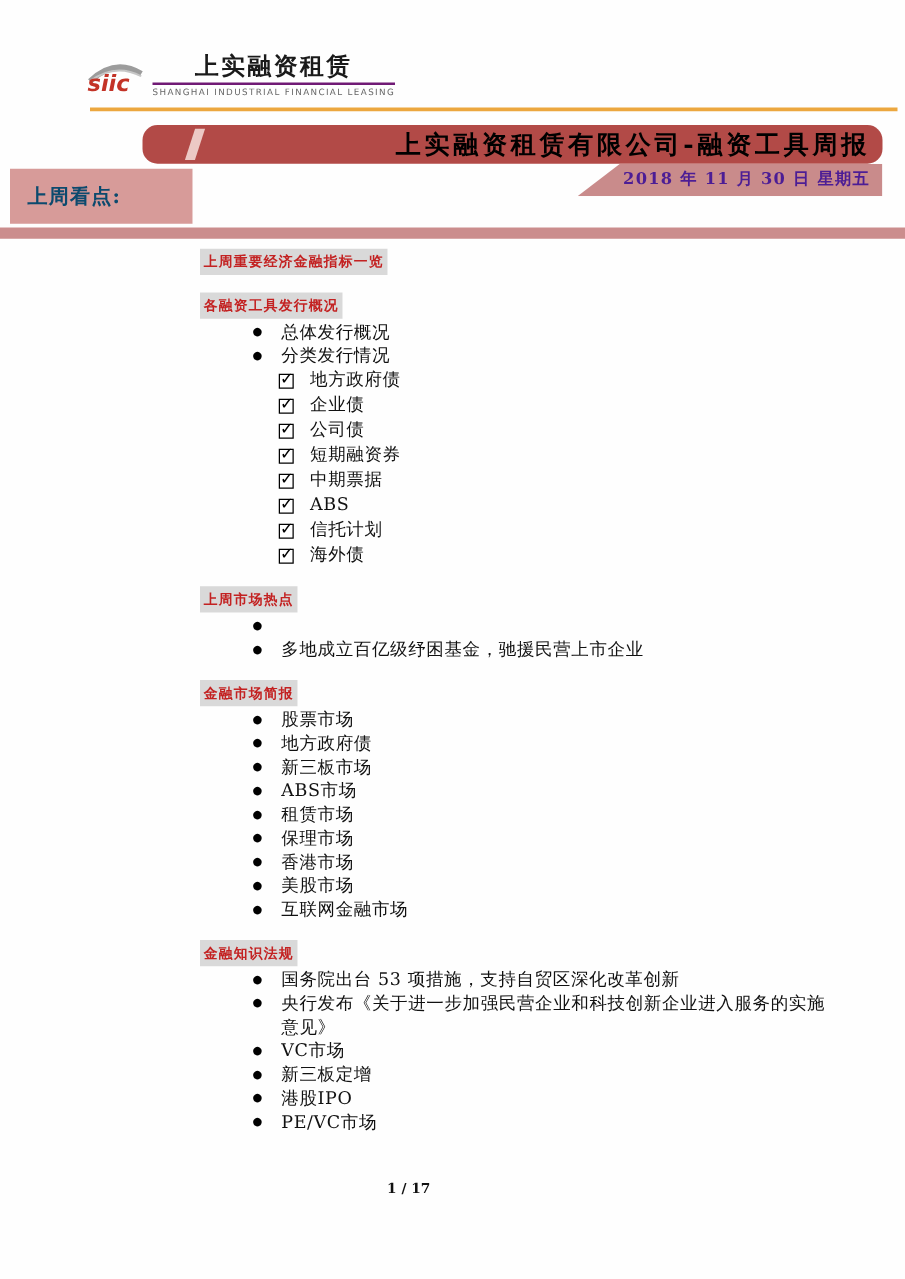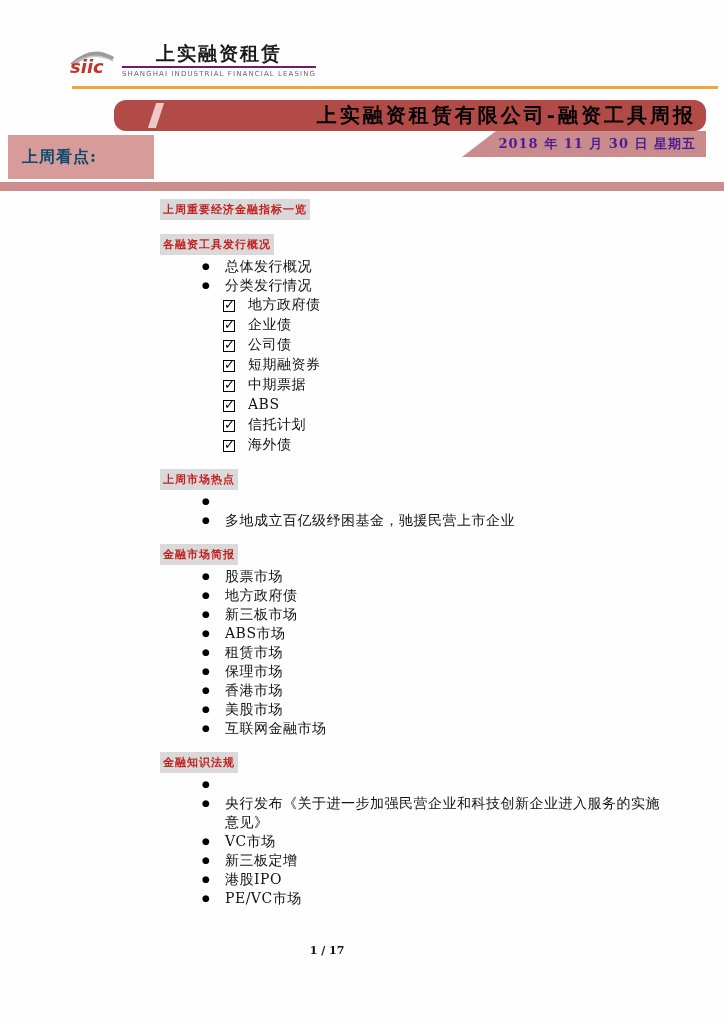--- a/index.html
+++ b/index.html
@@ -185,20 +185,21 @@
         <span class="marker bullet-marker">●</span>
         <span class="toc-text">美股市场</span>
       </div>
       <div class="toc-row">
         <span class="marker bullet-marker">●</span>
         <span class="toc-text">互联网金融市场</span>
       </div>
       <div class="toc-header-line"><span class="toc-header">金融知识法规</span></div>
       <div class="toc-row">
         <span class="marker bullet-marker">●</span>
+        <span class="toc-text">国务院出台 53 项措施，支持自贸区深化改革创新</span>
       </div>
       <div class="toc-row">
         <span class="marker bullet-marker">●</span>
         <span class="toc-text">央行发布《关于进一步加强民营企业和科技创新企业进入服务的实施意见》</span>
       </div>
       <div class="toc-row">
         <span class="marker bullet-marker">●</span>
         <span class="toc-text">VC市场</span>
       </div>
       <div class="toc-row">

